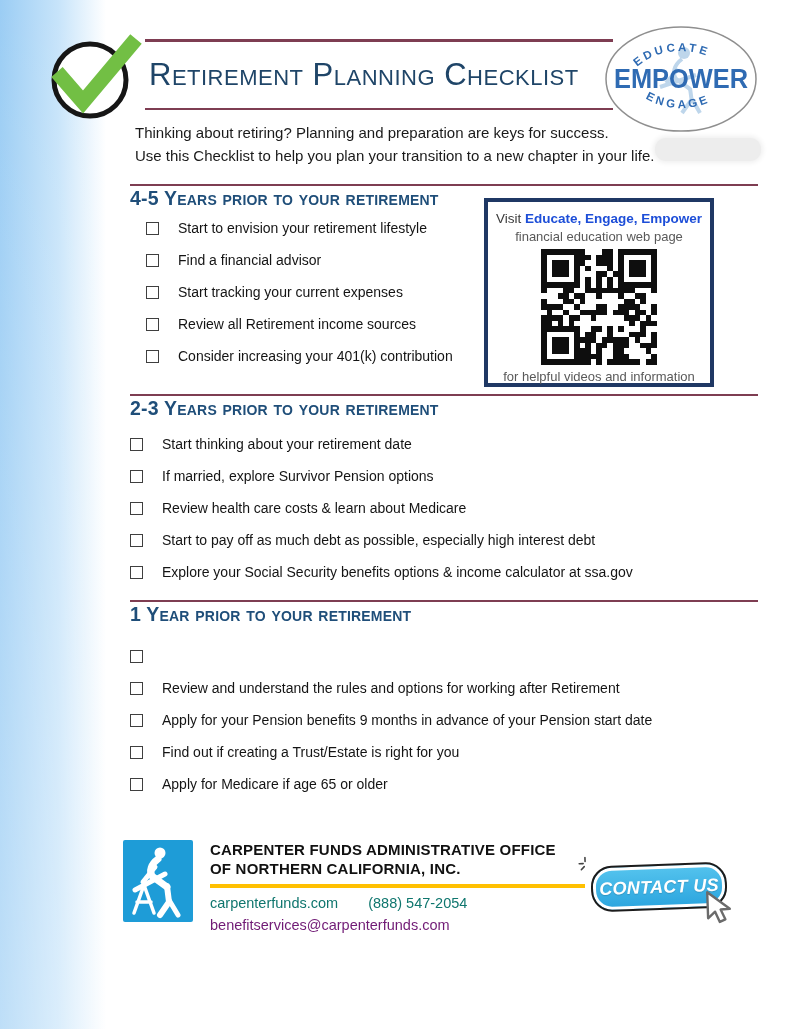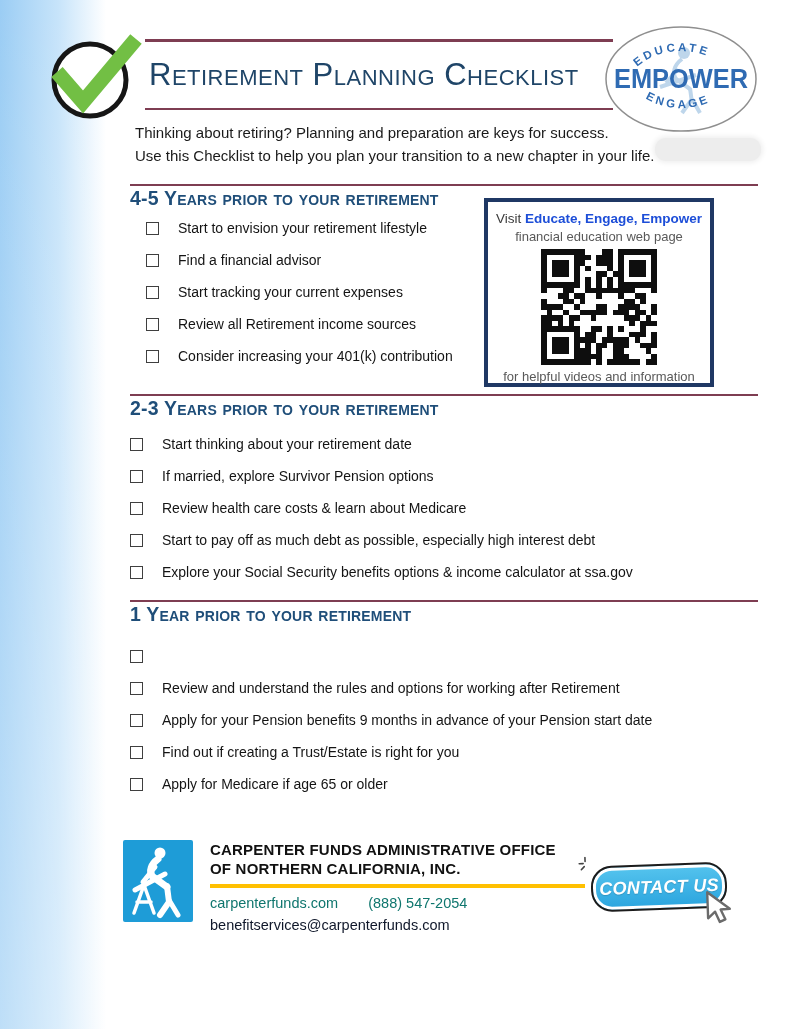--- a/index.html
+++ b/index.html
@@ -44,21 +44,21 @@
   .qr-grid .on{background:#0e0e0e;}
   .qr-cap{font-size:13px;color:#595959;margin-top:4px;}
   
   .footer{position:absolute;left:123px;top:840px;display:flex;}
   .carp-logo{width:70px;height:82px;flex:0 0 auto;}
   .footer-text{margin-left:17px;width:378px;}
   .org{font-weight:bold;font-size:15px;line-height:19px;color:#111;letter-spacing:.2px;}
   .accent-rule{height:4px;background:#FFC000;margin:6px 0 7px;width:375px;}
   .contact-line{font-size:14.5px;color:#0f766e;}
   .contact-line .phone{margin-left:26px;}
-  .email-line{font-size:14.5px;color:#0f172a;margin-top:6px;}
+  .email-line{font-size:14.5px;color:#701a75;margin-top:6px;}
   
   .contact-btn{position:absolute;left:591px;top:864px;width:132px;height:42px;border-radius:21px;
         background:linear-gradient(to bottom,#55c4ee,#2aa4de);border:2px solid #1c1c1c;
         box-shadow:inset 0 0 0 3px #ffffff;display:flex;align-items:center;justify-content:center;
         transform:rotate(-2deg);cursor:pointer;}
   .contact-btn span{color:#fff;font-weight:800;font-style:italic;font-size:18px;letter-spacing:.3px;
         text-shadow:0 1px 1px rgba(0,0,0,.15);white-space:nowrap;}
   .click-marks{position:absolute;left:-14px;top:-12px;}
   .cursor-icon{position:absolute;right:-12px;bottom:-20px;}
 </style>

